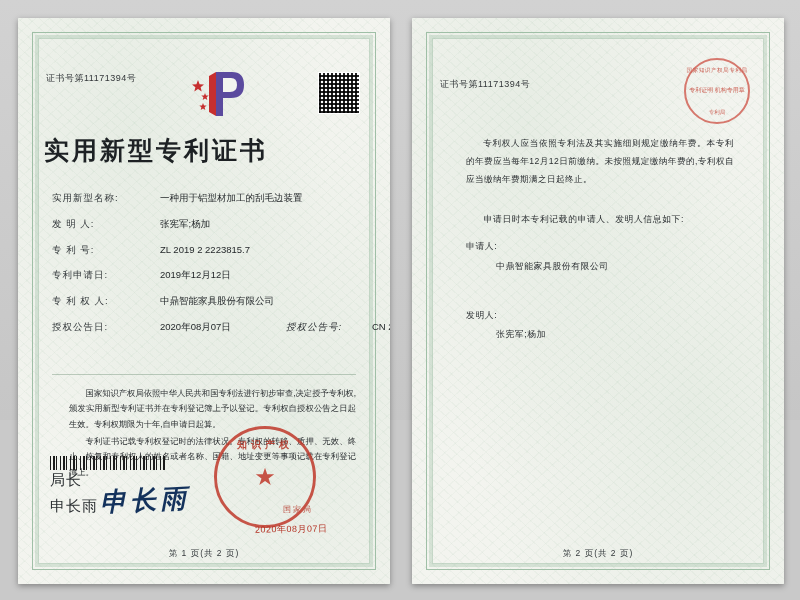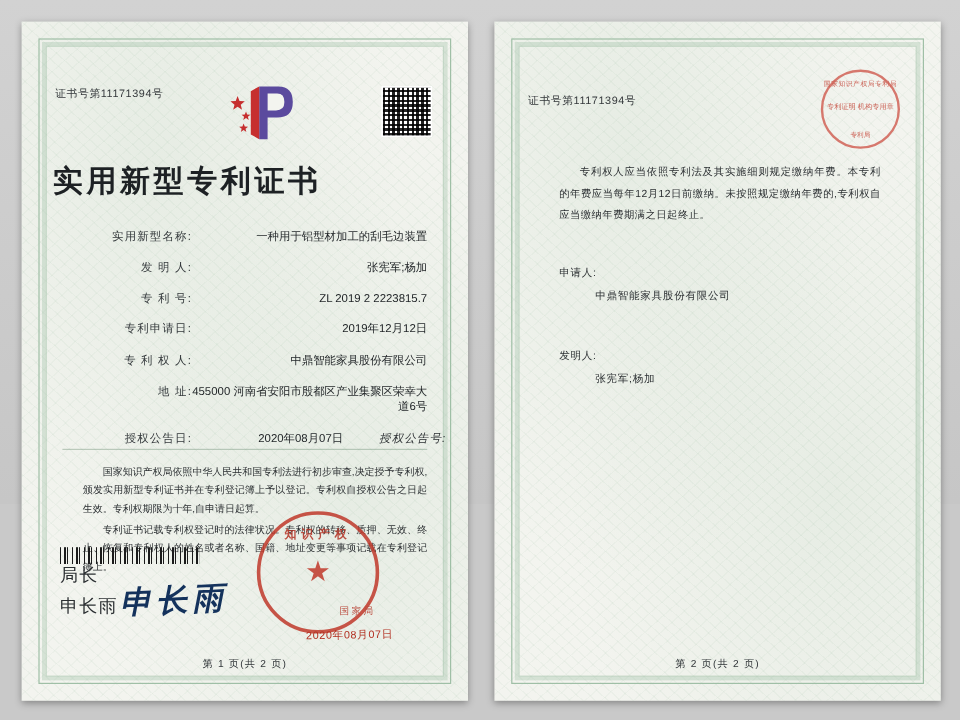--- a/index.html
+++ b/index.html
@@ -95,21 +95,20 @@
     letter-spacing: 3px;
     color: #1d2124;
   }
 
   .fields {
     position: absolute;
     left: 8px; right: 8px; top: 150px;
     font-size: 9.5px;
     color: #2b2f32;
     line-height: 1.35;
-    text-align: right;
   }
   .field {
     display: flex;
     align-items: baseline;
     margin-bottom: 13px;
   }
   .field .lbl {
     width: 108px;
     flex: none;
     letter-spacing: 1px;
@@ -322,24 +321,20 @@
           <span class="val">ZL 2019 2 2223815.7</span>
         </div>
         <div class="field">
           <span class="lbl">专利申请日:</span>
           <span class="val">2019年12月12日</span>
         </div>
         <div class="field">
           <span class="lbl">专 利 权 人:</span>
           <span class="val">中鼎智能家具股份有限公司</span>
         </div>
-        <div class="field">
-          <span class="lbl">地 址:</span>
-          <span class="val">455000 河南省安阳市殷都区产业集聚区荣幸大道6号</span>
-        </div>
         <div class="field two">
           <span class="lbl">授权公告日:</span>
           <span class="val">2020年08月07日</span>
           <span class="lbl2">授权公告号:</span>
           <span class="val">CN 211193250 U</span>
         </div>
       </div>
 
       <div class="rule"></div>
 
@@ -378,20 +373,21 @@
       <div class="seal2">
         <div class="t">国家知识产权局专利局</div>
         <div class="m">专利证明
 机构专用章</div>
         <div class="b">专利局</div>
       </div>
 
       <div class="p2-para">专利权人应当依照专利法及其实施细则规定缴纳年费。本专利的年费应当每年12月12日前缴纳。未按照规定缴纳年费的,专利权自应当缴纳年费期满之日起终止。</div>
 
       <div class="p2-lines">
+        <div class="head">申请日时本专利记载的申请人、发明人信息如下:</div>
         <div class="lbl">申请人:</div>
         <div class="ind">中鼎智能家具股份有限公司</div>
         <div class="gap"></div>
         <div class="lbl">发明人:</div>
         <div class="ind">张宪军;杨加</div>
       </div>
 
       <div class="page-footer">第 2 页(共 2 页)</div>
     </div>
   </div>

